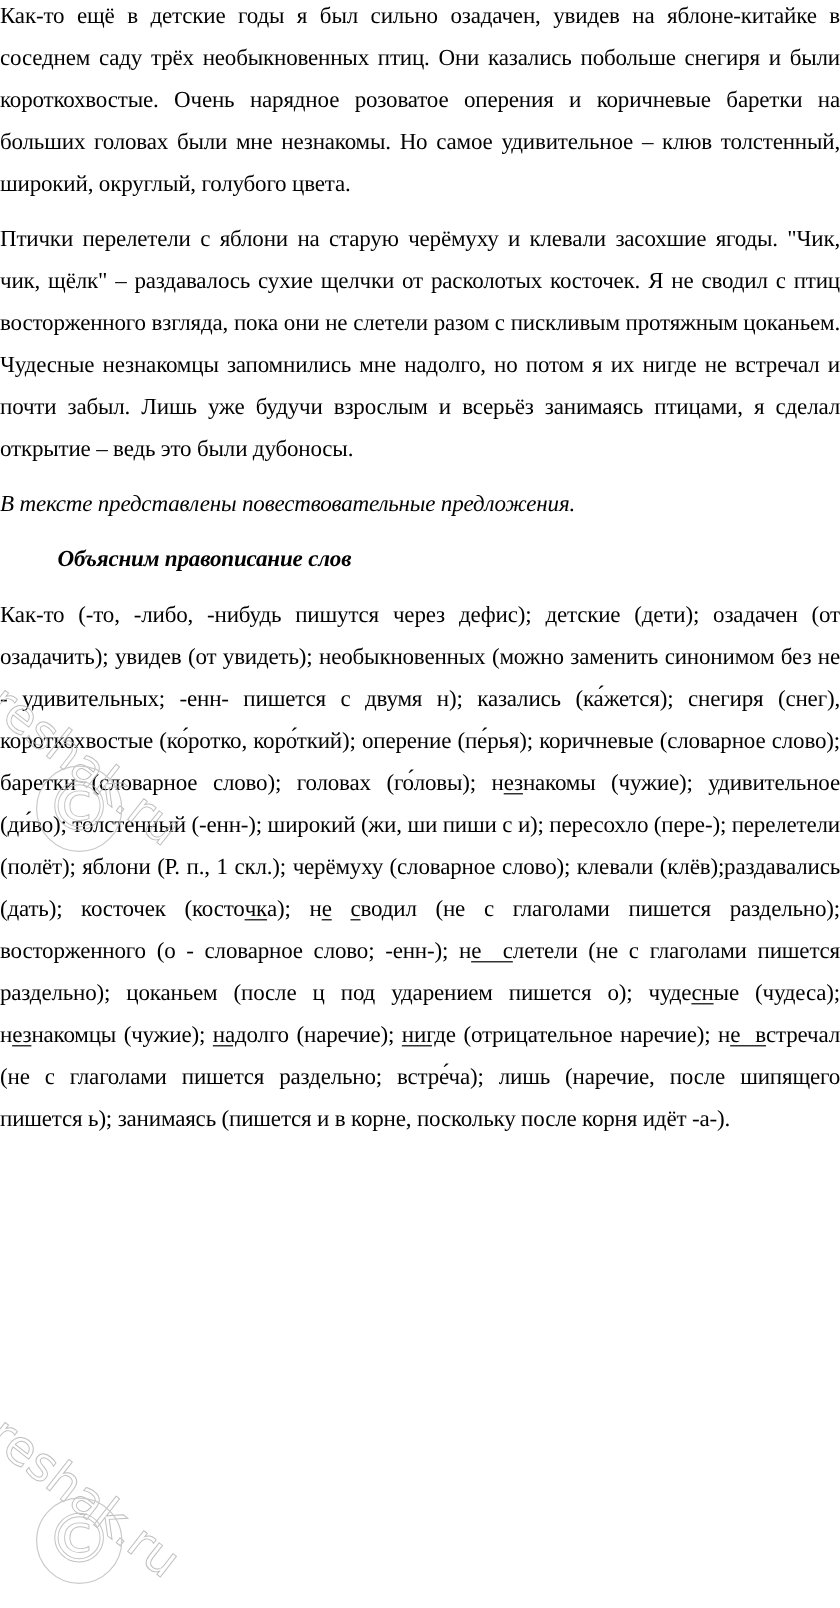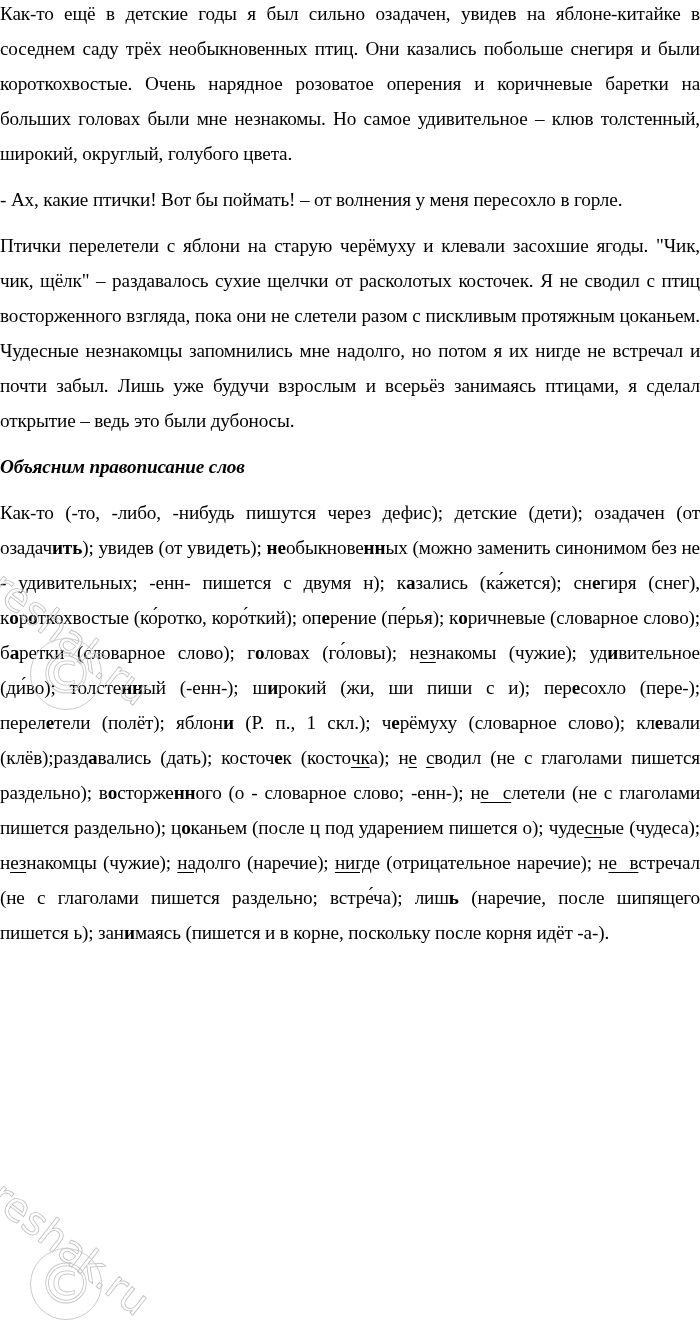--- a/index.html
+++ b/index.html
@@ -22,22 +22,22 @@
     width: 700px;
   }
   p {
     margin: 0 0 11px 0;
     font-size: 19.2px;
     line-height: 35px;
     text-align: justify;
     letter-spacing: -0.15px;
   }
   .italic { font-style: italic; }
-  .heading { font-style: italic; font-weight: bold; }
-  b { font-weight: bold; }
+  .heading { font-style: italic; font-weight: bold; padding-left: 48px; }
+  b { font-weight: normal; }
   u { text-decoration: underline; text-underline-offset: 3px; font-family: Liberation Serif, serif; }
   .seg { display: inline; }
   .watermark {
     position: absolute;
     pointer-events: none;
     color: transparent;
     -webkit-text-stroke: 0.8px #b8b8b8;
     font-family: "DejaVu Sans", sans-serif;
     font-size: 40px;
     transform-origin: left top;
@@ -61,22 +61,22 @@
     color: transparent;
     -webkit-text-stroke: 0.8px #bdbdbd;
     font-family: "DejaVu Sans", sans-serif;
   }
 </style>
 </head>
 <body>
 
 <div class="page">
   <p>Как-то ещё в детские годы я был сильно озадачен, увидев на яблоне-китайке в соседнем саду трёх необыкновенных птиц. Они казались побольше снегиря и были короткохвостые. Очень нарядное розоватое оперения и коричневые баретки на больших головах были мне незнакомы. Но самое удивительное – клюв толстенный, широкий, округлый, голубого цвета.</p>
-  <p>- Ах, какие птички! Вот бы поймать! – от волнения у меня пересохло в горле.</p>
   <p>Птички перелетели с яблони на старую черёмуху и клевали засохшие ягоды. "Чик, чик, щёлк" – раздавалось сухие щелчки от расколотых косточек. Я не сводил с птиц восторженного взгляда, пока они не слетели разом с пискливым протяжным цоканьем. Чудесные незнакомцы запомнились мне надолго, но потом я их нигде не встречал и почти забыл. Лишь уже будучи взрослым и всерьёз занимаясь птицами, я сделал открытие – ведь это были дубоносы.</p>
+  <p class="italic">В тексте представлены повествовательные предложения.</p>
   <p class="heading">Объясним правописание слов</p>
   <p id="explanation"><span class="seg">Как-то (-то, -либо, -нибудь пишутся через дефис); детские (дети); озадачен (от озадач</span><b>ить</b><span class="seg">); увидев (от увид</span><b>е</b><span class="seg">ть); </span><b>не</b><span class="seg">обыкнове</span><b>нн</b><span class="seg">ых (можно заменить синонимом без не - удивительных; -енн- пишется с двумя н); к</span><b>а</b><span class="seg">зались (ка́жется); сн</span><b>е</b><span class="seg">гиря (снег), к</span><b>о</b><span class="seg">р</span><b>о</b><span class="seg">ткохвостые (ко́ротко, коро́ткий); оп</span><b>е</b><span class="seg">рение (пе́рья); к</span><b>о</b><span class="seg">ричневые (словарное слово); б</span><b>а</b><span class="seg">ретки (словарное слово); г</span><b>о</b><span class="seg">ловах (го́ловы); н</span><u>ез</u><span class="seg">накомы (чужие); уд</span><b>и</b><span class="seg">вительное (ди́во); толсте</span><b>нн</b><span class="seg">ый (-енн-); ш</span><b>и</b><span class="seg">рокий (жи, ши пиши с и); пер</span><b>е</b><span class="seg">сохло (пере-); перел</span><b>е</b><span class="seg">тели (полёт); яблон</span><b>и</b><span class="seg"> (Р. п., 1 скл.); ч</span><b>е</b><span class="seg">рёмуху (словарное слово); кл</span><b>е</b><span class="seg">вали (клёв);разд</span><b>а</b><span class="seg">вались (дать); косточ</span><b>е</b><span class="seg">к (косто</span><u>чк</u><span class="seg">а); н</span><u>е</u><span class="seg"> </span><u>с</u><span class="seg">водил (не с глаголами пишется раздельно); в</span><b>о</b><span class="seg">сторже</span><b>нн</b><span class="seg">ого (о - словарное слово; -енн-); н</span><u>е&nbsp;&nbsp;с</u><span class="seg">летели (не с глаголами пишется раздельно); ц</span><b>о</b><span class="seg">каньем (после ц под ударением пишется о); чуде</span><u>сн</u><span class="seg">ые (чудеса); н</span><u>ез</u><span class="seg">накомцы (чужие); </span><u>над</u><span class="seg">олго (наречие); </span><u>нигд</u><span class="seg">е (отрицательное наречие); н</span><u>е&nbsp;&nbsp;в</u><span class="seg">стречал (не с глаголами пишется раздельно; встре́ча); лиш</span><b>ь</b><span class="seg"> (наречие, после шипящего пишется ь); зан</span><b>и</b><span class="seg">маясь (пишется и в корне, поскольку после корня идёт -а-).</span></p>
 </div>
 
 <div class="watermark" style="left:0;top:580px;">
   <span class="wm-text" style="left:10px;top:-18px;">reshak.ru</span>
   <span class="wm-copy" style="left:30px;top:58px;">©</span>
 </div>
 
 <div class="watermark" style="left:0;top:1190px;">

